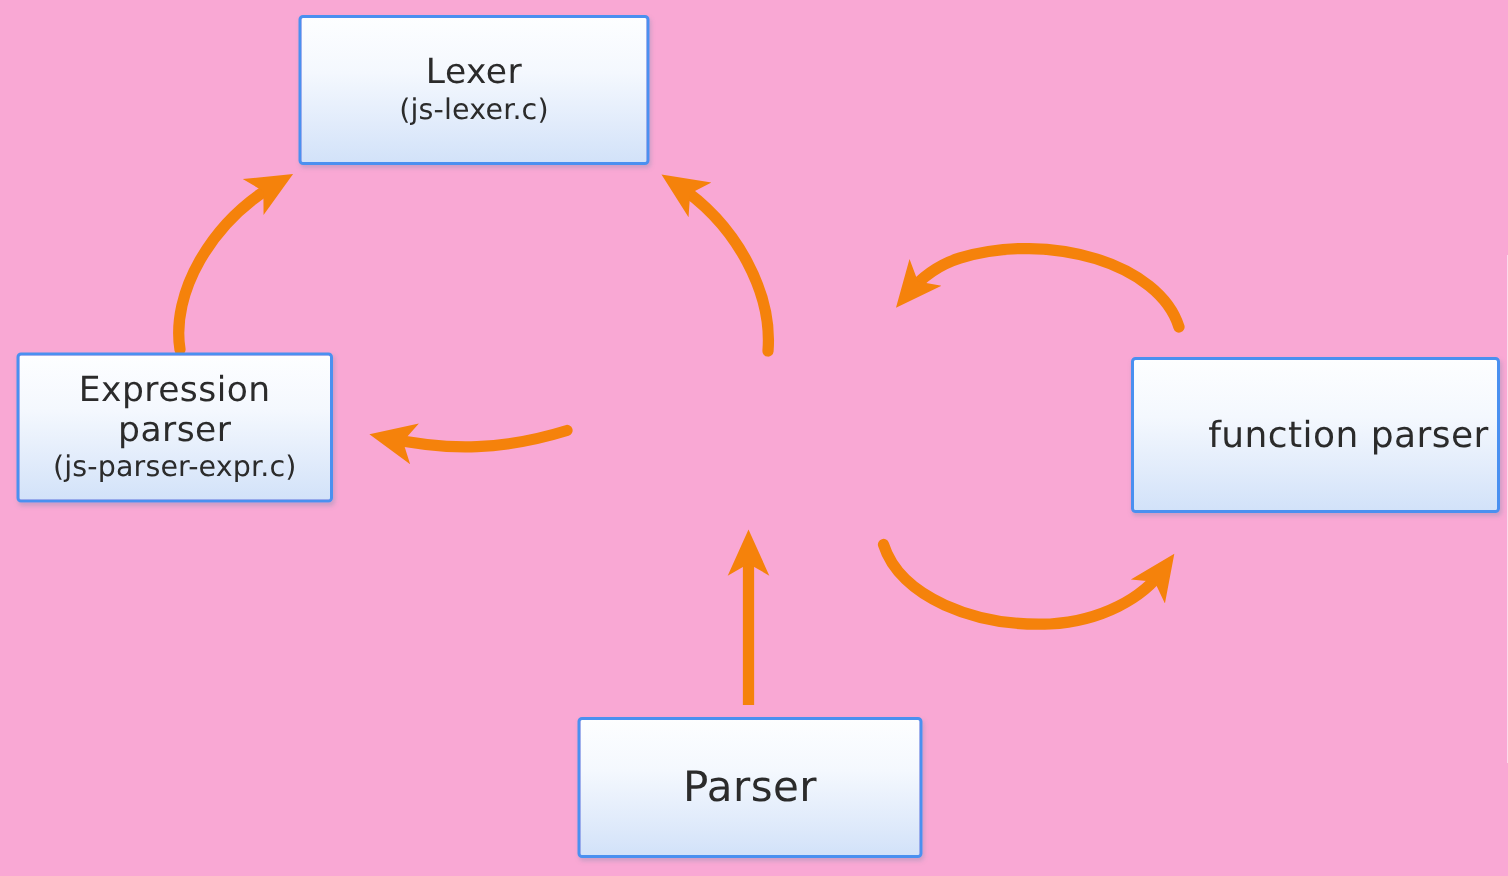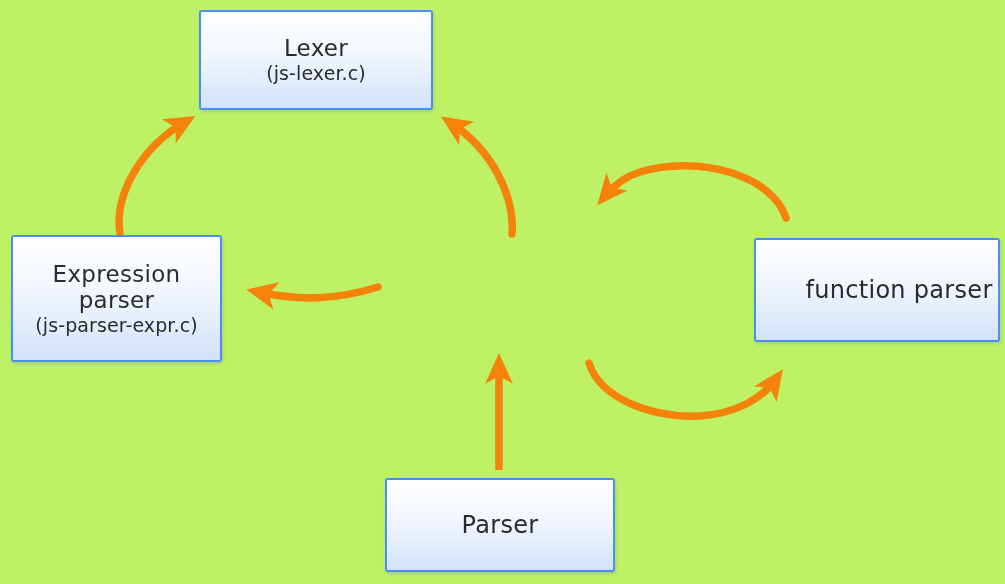--- a/index.html
+++ b/index.html
@@ -7,21 +7,21 @@
     padding: 0;
     background: #ffffff;
   }
   body {
     font-family: "DejaVu Sans", sans-serif;
   }
   #canvas {
     position: relative;
     width: 1005px;
     height: 584px;
-    background: #bef264;
+    background: #f9a8d4;
     overflow: hidden;
   }
   #arrow-layer {
     position: absolute;
     left: 0;
     top: 0;
     width: 1005px;
     height: 584px;
     pointer-events: none;
   }
@@ -51,28 +51,28 @@
     letter-spacing: 0.1px;
     white-space: nowrap;
     margin-top: 0;
   }
   .node.two-line-title .title {
     white-space: normal;
     line-height: 1.16;
   }
   
   #node-lexer      { left: 199px; top: 10px;  width: 234px; height: 100px; }
-  #node-expression { left: 11px;  top: 235px; width: 211px; height: 127px; }
+  #node-expression { left: 11px;  top: 235px; width: 211px; height: 100px; }
   #node-statement  { left: 385px; top: 238px; width: 230px; height: 107px; }
   #node-function   { left: 754px; top: 238px; width: 246px; height: 104px; padding-left: 44px; }
   #node-parser     { left: 385px; top: 478px; width: 230px; height: 94px; }
 
   #node-function .title { font-size: 24px; }
   #node-function .sub   { font-size: 19px; }
-  #node-parser .title   { font-size: 24px; }
+  #node-parser .title   { font-size: 28px; }
 </style>
 </head>
 <body>
 
 <div id="canvas">
 
   <svg id="arrow-layer" viewBox="0 0 1005 584" width="1005" height="584" xmlns="http://www.w3.org/2000/svg">
     <defs>
       <marker id="head" markerWidth="4.2" markerHeight="4.2" refX="2.5" refY="2.1" orient="auto" markerUnits="strokeWidth">
         <path d="M 0 0.25 L 4.1 2.1 L 0 3.95 L 1.05 2.1 Z" fill="#f5820b"></path>

